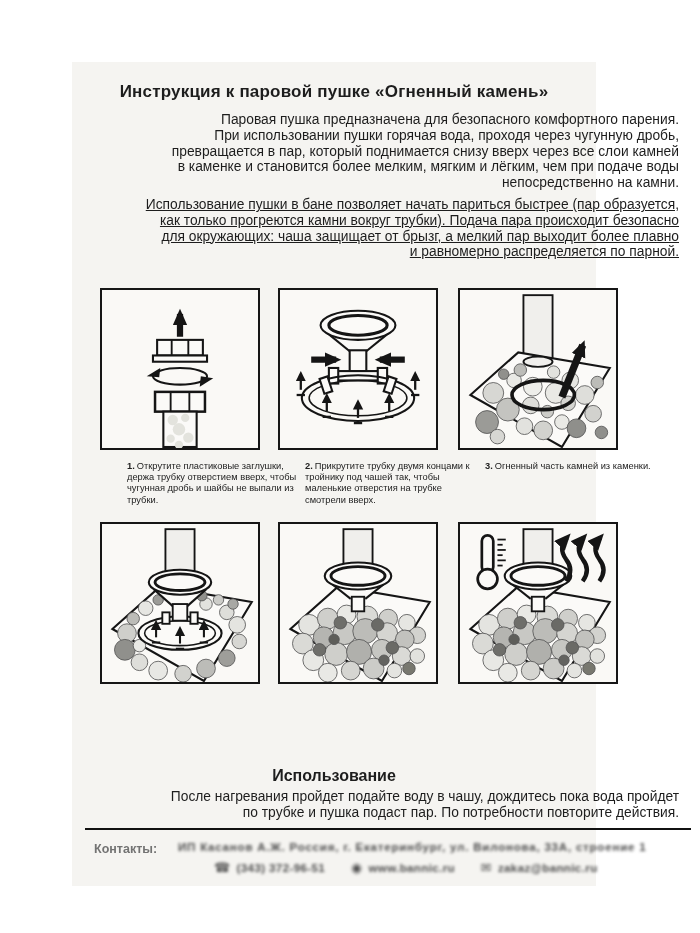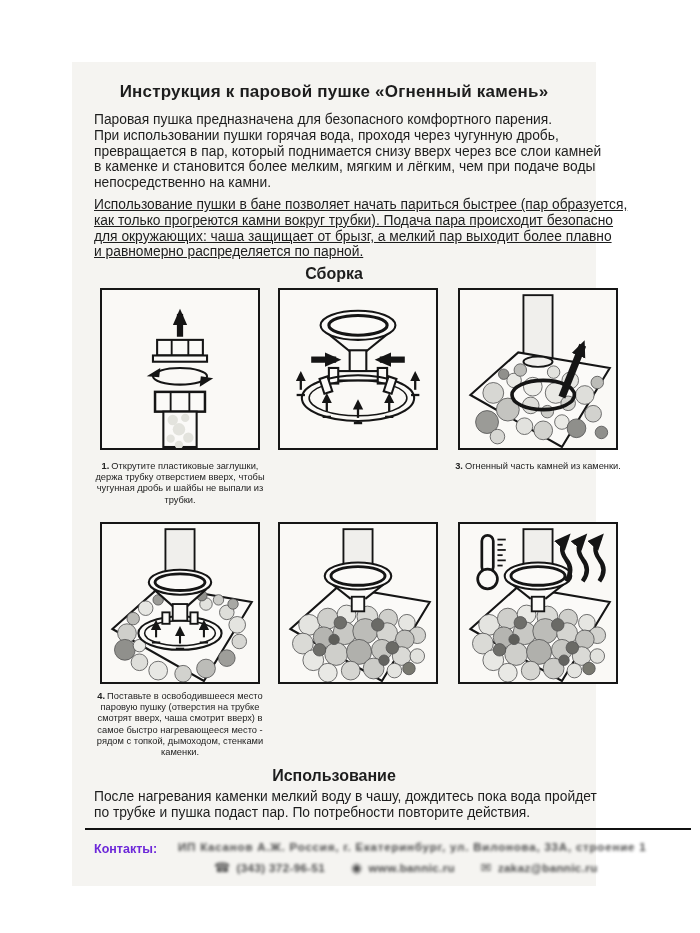--- a/index.html
+++ b/index.html
@@ -10,55 +10,55 @@
   .page{
     position:absolute;left:72px;top:62px;width:524px;height:824px;
     background:#f5f4f1;color:#1d1d1d;
   }
   .doc-title{
     position:absolute;left:0;top:20px;width:100%;text-align:center;
     font-size:17px;font-weight:bold;letter-spacing:.2px;
   }
   .body-par{
     position:absolute;left:22px;width:585px;
-    font-size:13.8px;line-height:15.8px;white-space:pre-line;
+    font-size:13.8px;line-height:15.8px;white-space:pre-line;text-align:right;
   }
   .p1{top:50px;}
   .p2{top:135px;text-decoration:underline;}
   .section-heading{
     position:absolute;left:0;width:100%;text-align:center;
     font-size:16px;font-weight:bold;
   }
   .h-assembly{top:203px;}
   .h-usage{top:705px;}
   .p-usage{top:727px;}
   .fig{position:absolute;width:160px;height:162px;background:#faf9f6;
     border:2.5px solid #161616;box-sizing:border-box;}
   .fig svg{width:100%;height:100%;display:block;}
   .r1{top:226px;}
   .r2{top:460px;}
   .c1{left:28px;}
   .c2{left:206px;}
   .c3{left:386px;}
   .cap{
-    position:absolute;width:178px;text-align:center;
-    font-size:9.3px;line-height:11.2px;color:#222;
+    position:absolute;width:178px;
+    font-size:9.3px;line-height:11.2px;color:#222;margin-left:36px;
   }
   .capr1{top:399px;}
   .capr2{top:629px;}
   .capc1{left:19px;}
   .capc2{left:197px;}
   .capc3{left:377px;}
   .cap b{margin-right:2px;}
   .divider{
     position:absolute;left:13px;top:766px;width:606px;height:0;
     border-top:2.2px solid #111;
   }
   .footer{position:absolute;left:22px;top:777px;width:590px;}
-  .contacts-label{font-size:12.5px;font-weight:bold;color:#6d28d9;position:absolute;left:0;top:3px;}
+  .contacts-label{font-size:12.5px;font-weight:bold;color:#737373;position:absolute;left:0;top:3px;}
   .blurline{position:absolute;color:#4c4c4c;filter:blur(1.6px);white-space:nowrap;}
   .bl1{left:84px;top:2px;font-size:11.5px;font-weight:bold;letter-spacing:.8px;}
   .bl2{left:120px;top:21px;font-size:11.5px;font-weight:bold;letter-spacing:.4px;}
   .bl2 .cicon{display:inline-block;margin:0 6px 0 22px;font-size:13px;}
   line,path.s,ellipse.s{stroke:#151515;fill:none;}
 </style>
 </head>
 <body>
 
 <svg width="0" height="0" style="position:absolute">
@@ -79,21 +79,20 @@
   <div class="body-par p1">Паровая пушка предназначена для безопасного комфортного парения.
 При использовании пушки горячая вода, проходя через чугунную дробь,
 превращается в пар, который поднимается снизу вверх через все слои камней
 в каменке и становится более мелким, мягким и лёгким, чем при подаче воды
 непосредственно на камни.</div>
   <div class="body-par p2">Использование пушки в бане позволяет начать париться быстрее (пар образуется,
 как только прогреются камни вокруг трубки). Подача пара происходит безопасно
 для окружающих: чаша защищает от брызг, а мелкий пар выходит более плавно
 и равномерно распределяется по парной.</div>
 
-  <div class="section-heading h-assembly">Сборка</div>
 
   <div class="fig r1 c1">
     <svg viewBox="0 0 150 150">
       <line x1="75" y1="44" x2="75" y2="22" stroke-width="6" marker-end="url(#ahB)"></line>
       <g fill="#fbfaf8" stroke="#151515" stroke-width="2">
         <rect x="53" y="47" width="44" height="15"></rect>
         <rect x="49" y="62" width="52" height="6"></rect>
       </g>
       <line x1="67" y1="47" x2="67" y2="62" stroke-width="1.8"></line>
       <line x1="83" y1="47" x2="83" y2="62" stroke-width="1.8"></line>
@@ -182,20 +181,21 @@
           <circle cx="84" cy="116" r="6" fill="#ccccc8"></circle>
         <circle cx="136" cy="136" r="6" fill="#8f8f8b"></circle>
           <circle cx="36" cy="140" r="7" fill="#d7d7d3"></circle>
       </g>
       <ellipse class="s" cx="80" cy="100" rx="30" ry="14" stroke-width="3.5"></ellipse>
       <line x1="98" y1="102" x2="118" y2="52" stroke-width="7" marker-end="url(#ahB)"></line>
     </svg>
   </div>
 
   <div class="cap capr1 capc1"><b>1.</b><span>Открутите пластиковые заглушки, держа трубку отверстием вверх, чтобы чугунная дробь и шайбы не выпали из трубки.</span></div>
+  <div class="cap capr1 capc2"><b>2.</b><span>Прикрутите трубку двумя концами к тройнику под чашей так, чтобы маленькие отверстия на трубке смотрели вверх.</span></div>
   <div class="cap capr1 capc3"><b>3.</b><span>Огненный часть камней из каменки.</span></div>
 
   <div class="fig r2 c1">
     <svg viewBox="0 0 150 150">
       <rect x="61" y="4" width="28" height="60" fill="#f0efec" stroke="#151515" stroke-width="1.8"></rect>
       <polygon points="10,100 56,59 144,74 98,150" fill="#fbfaf8" stroke="#151515" stroke-width="2"></polygon>
       <polygon class="s" points="20,99 59,66 136,79 95,143" stroke-width="1.4" fill="none"></polygon>
       <g stroke="#555" stroke-width="0.8">
         <circle cx="24" cy="104" r="9" fill="#cfcfcb"></circle>
           <circle cx="22" cy="120" r="10" fill="#90908c"></circle>
@@ -341,24 +341,23 @@
         </g>
       </g>
       <g stroke-width="4.2">
         <path class="s" d="M102,54 q8,-11 0,-21 q-8,-11 1,-21" marker-end="url(#ahB)"></path>
         <path class="s" d="M118,54 q8,-11 0,-21 q-8,-11 1,-21" marker-end="url(#ahB)"></path>
         <path class="s" d="M134,54 q8,-11 0,-21 q-8,-11 1,-21" marker-end="url(#ahB)"></path>
       </g>
     </svg>
   </div>
 
-  <div class="cap capr2 capc1"><b>4.</b><span>Поставьте в освободившееся место паровую пушку (отверстия на трубке смотрят вверх, чаша смотрит вверх) в самое быстро нагревающееся место - рядом с топкой, дымоходом, стенками каменки.</span></div>
 
   <div class="section-heading h-usage">Использование</div>
-  <div class="body-par p-usage">После нагревания каменки мелкий воду в чашу, дождитесь пока вода пройдет
+  <div class="body-par p-usage">После нагревания пройдет подайте воду в чашу, дождитесь пока вода пройдет
 по трубке и пушка подаст пар. По потребности повторите действия.</div>
 
   <div class="divider"></div>
 
   <div class="footer">
     <span class="contacts-label">Контакты:</span>
     <span class="blurline bl1">ИП Касанов А.Ж.  Россия, г. Екатеринбург, ул. Вилонова, 33А, строение 1</span>
     <span class="blurline bl2">
       <span class="cicon" style="margin-left:0">☎</span><span>(343) 372-96-51</span>
       <span class="cicon">◉</span><span>www.bannic.ru</span>

